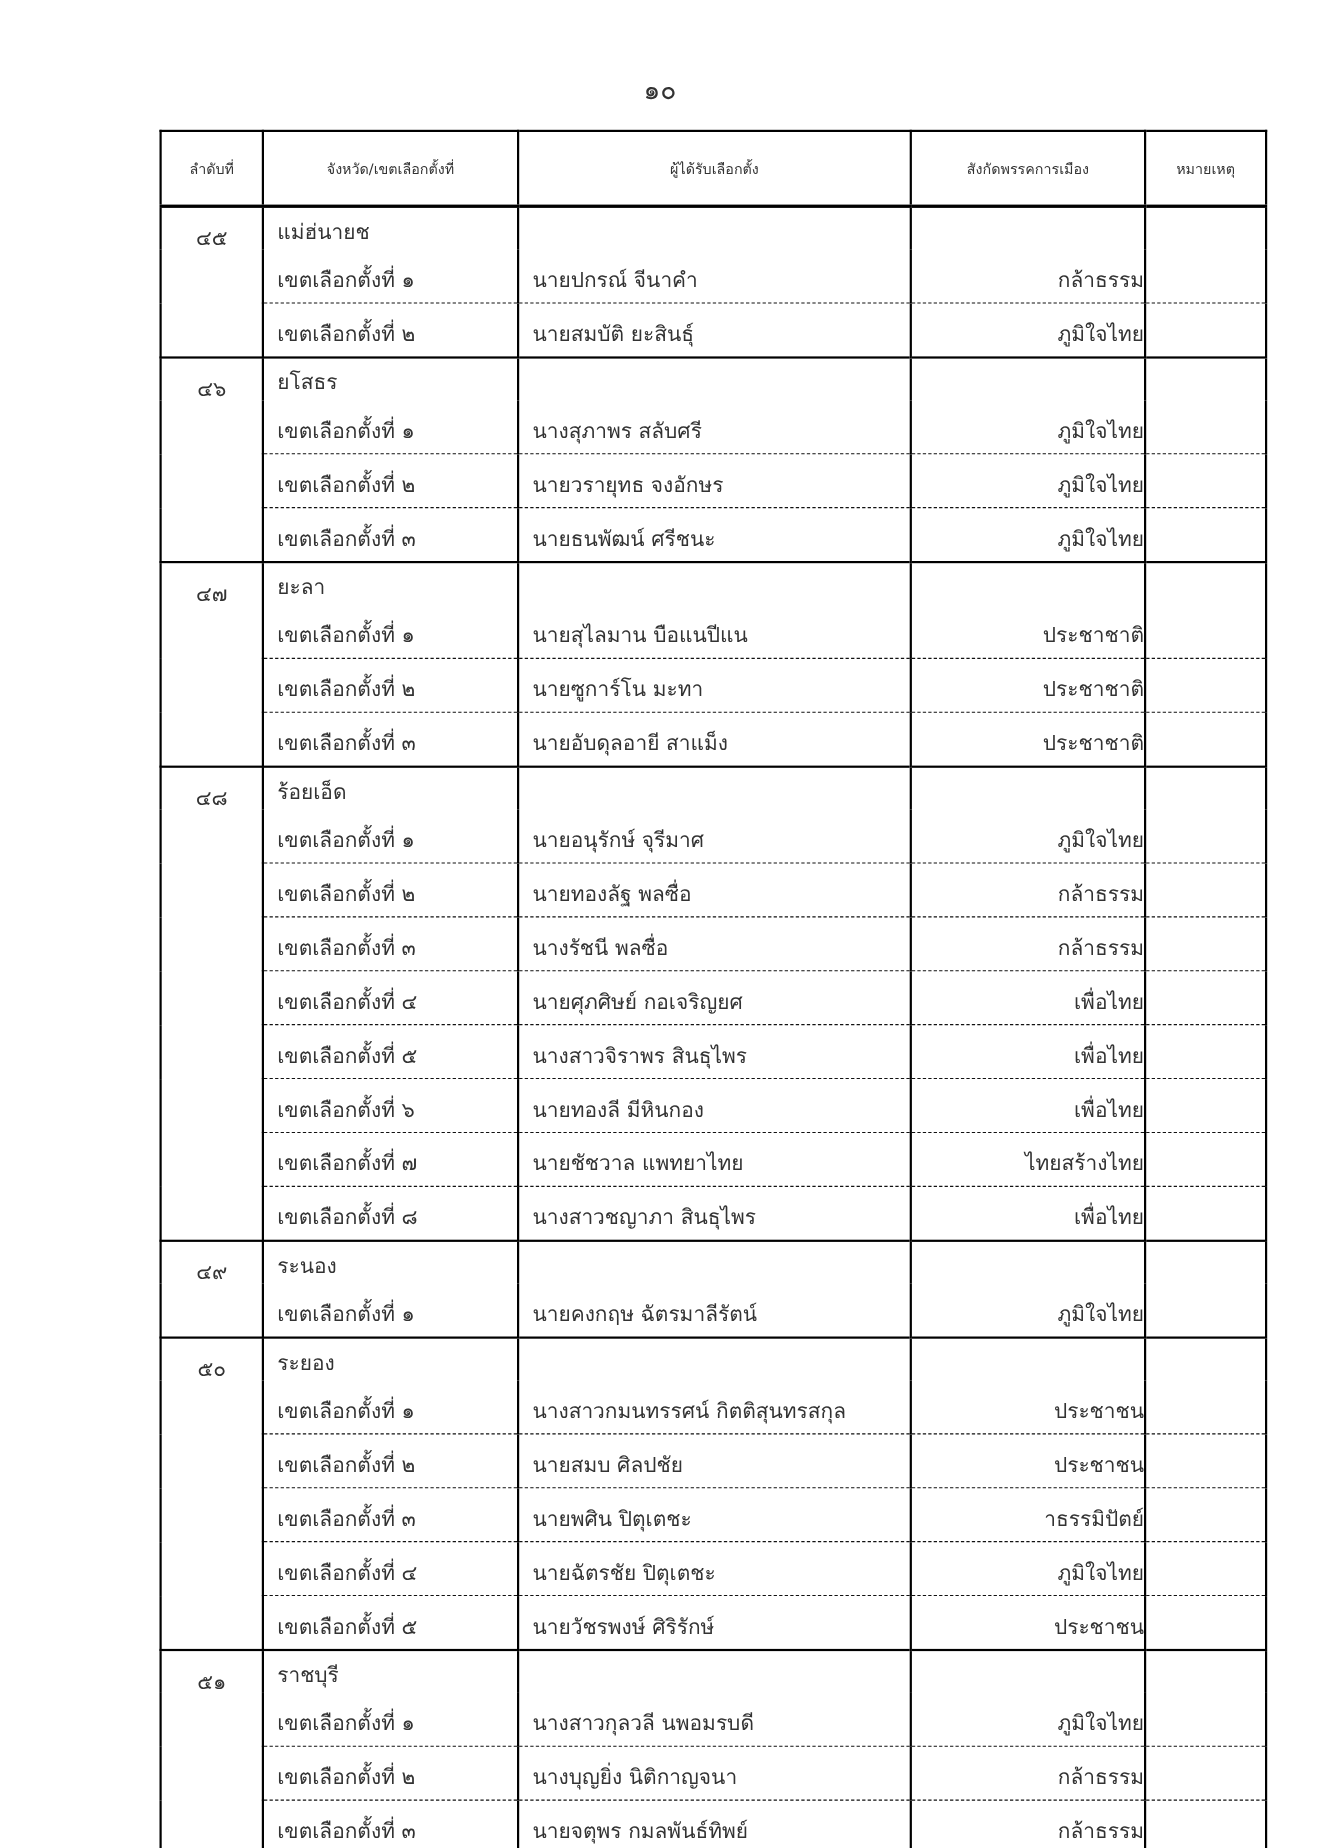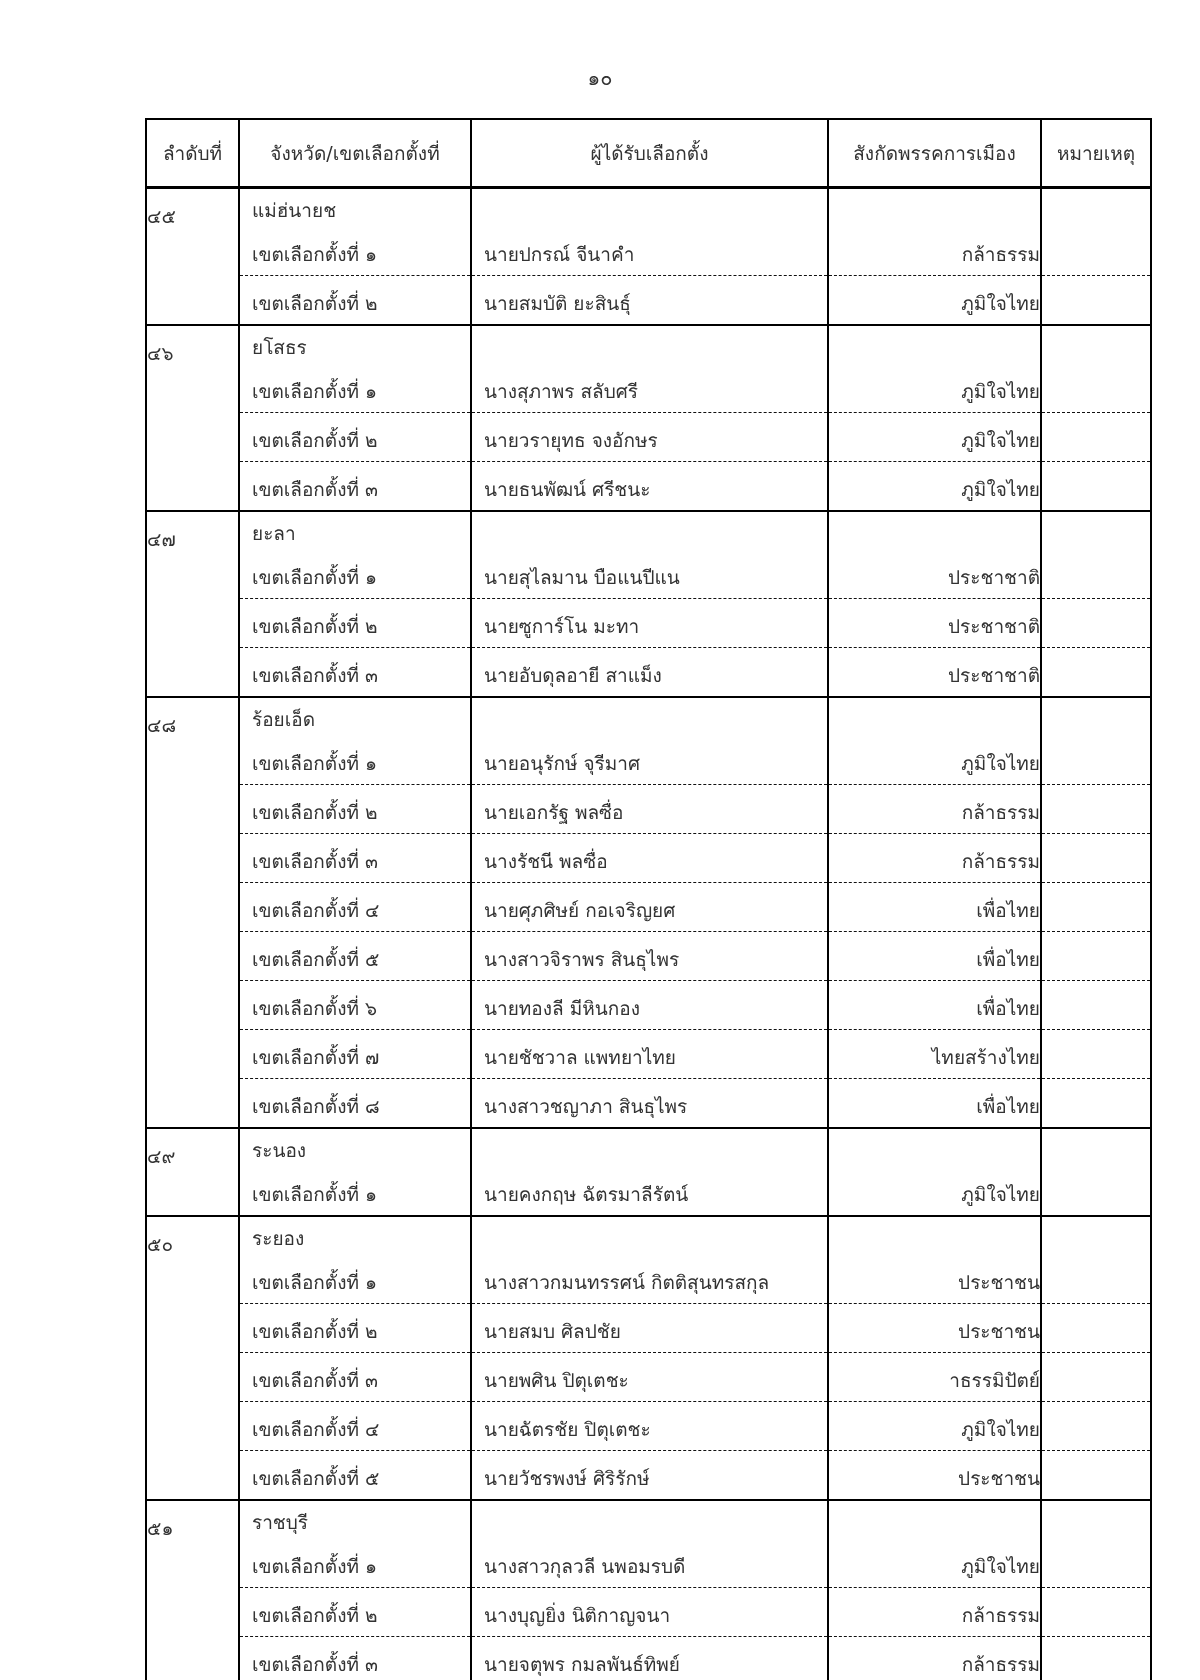--- a/index.html
+++ b/index.html
@@ -1,21 +1,21 @@
 <!DOCTYPE html>
 <html><head>
 <meta charset="utf-8">
 <style>
   html, body { margin: 0; padding: 0; background: #ffffff; }
   body { width: 1200px; height: 1680px; position: relative; font-family: "DejaVu Sans", sans-serif; color: #222; }
-  .page-number { position: absolute; top: 62px; left: 0; width: 1200px; text-align: center; font-size: 20px; color: #333; }
+  .page-number { position: absolute; top: 62px; left: 0; width: 1200px; text-align: center; font-size: 24px; color: #333; }
   table.results { position: absolute; top: 118px; left: 145px; width: 1005px; border-collapse: collapse; border: 2.5px solid #000; table-layout: fixed; }
-  table.results th { height: 66px; border: 2px solid #000; border-bottom: 3px solid #000; font-weight: normal; font-size: 19px; color: #333; text-align: center; vertical-align: middle; padding: 0; }
+  table.results th { height: 66px; border: 2px solid #000; border-bottom: 3px solid #000; font-weight: normal; font-size: 13px; color: #333; text-align: center; vertical-align: middle; padding: 0; }
   table.results td { font-size: 19px; color: #333; padding: 0 0 0 12px; vertical-align: bottom; border-left: 2px solid #000; border-right: 2px solid #000; height: 42px; white-space: nowrap; overflow: hidden; }
-  table.results td.no { padding: 0; vertical-align: top; padding-top: 12px; border-bottom: 2.5px solid #000; }
+  table.results td.no { text-align: center; padding: 0; vertical-align: top; padding-top: 12px; border-bottom: 2.5px solid #000; }
   tr.prov td { height: 36px; vertical-align: bottom; padding-bottom: 2px; }
   tr.dist td.c { border-top: 1.5px dashed #111; padding-bottom: 6px; }
   tr.dist.first td.c { border-top: none; margin-left: 16px; }
   tr.prov td.c { border-top: 2.5px solid #000; }
   tr.prov.firstgroup td.c { border-top: none; }
   td.party { padding-left: 8px !important; text-align: right; }
   td.note { padding: 0; }
 </style>
 </head>
 <body>
@@ -117,21 +117,21 @@
         <td class="c note"></td>
       </tr>
       <tr class="dist first">
         <td class="c">เขตเลือกตั้งที่ ๑</td>
         <td class="c">นายอนุรักษ์  จุรีมาศ</td>
         <td class="c party">ภูมิใจไทย</td>
         <td class="c note"></td>
       </tr>
       <tr class="dist">
         <td class="c">เขตเลือกตั้งที่ ๒</td>
-        <td class="c">นายเอกรัฐ  พลซื่อ</td>
+        <td class="c">นายทองลัฐ  พลซื่อ</td>
         <td class="c party">กล้าธรรม</td>
         <td class="c note"></td>
       </tr>
       <tr class="dist">
         <td class="c">เขตเลือกตั้งที่ ๓</td>
         <td class="c">นางรัชนี  พลซื่อ</td>
         <td class="c party">กล้าธรรม</td>
         <td class="c note"></td>
       </tr>
       <tr class="dist">

